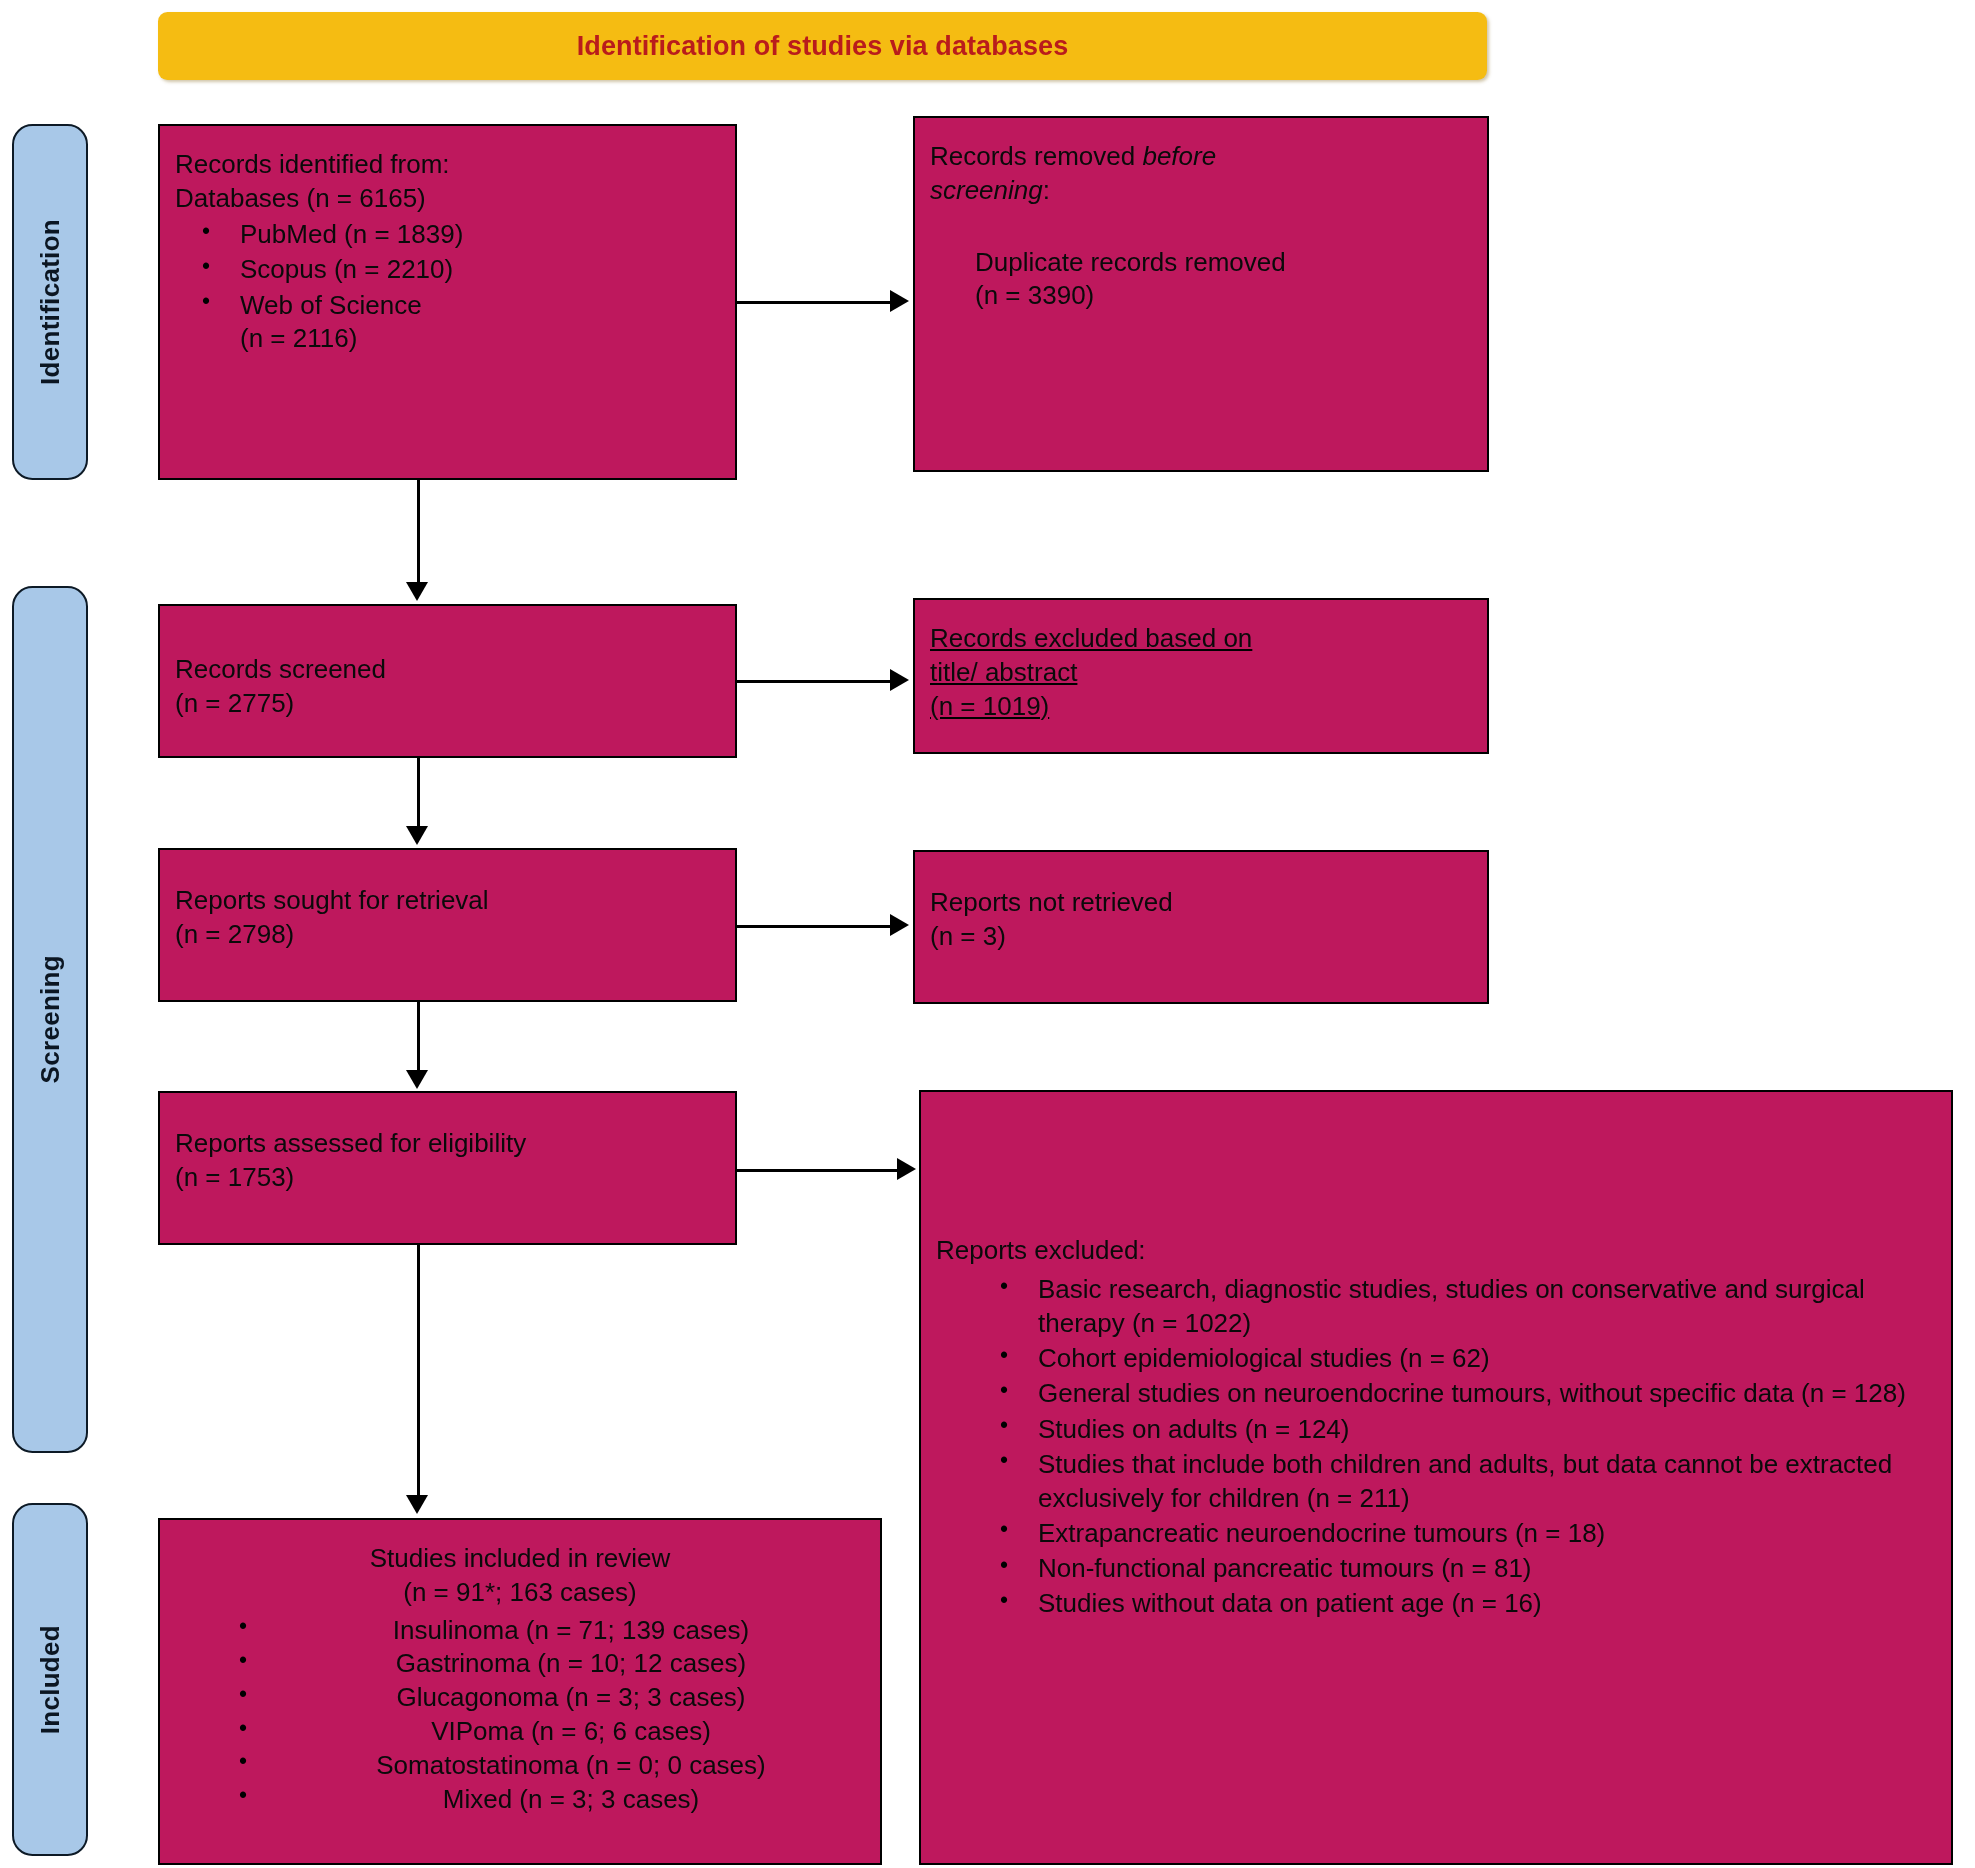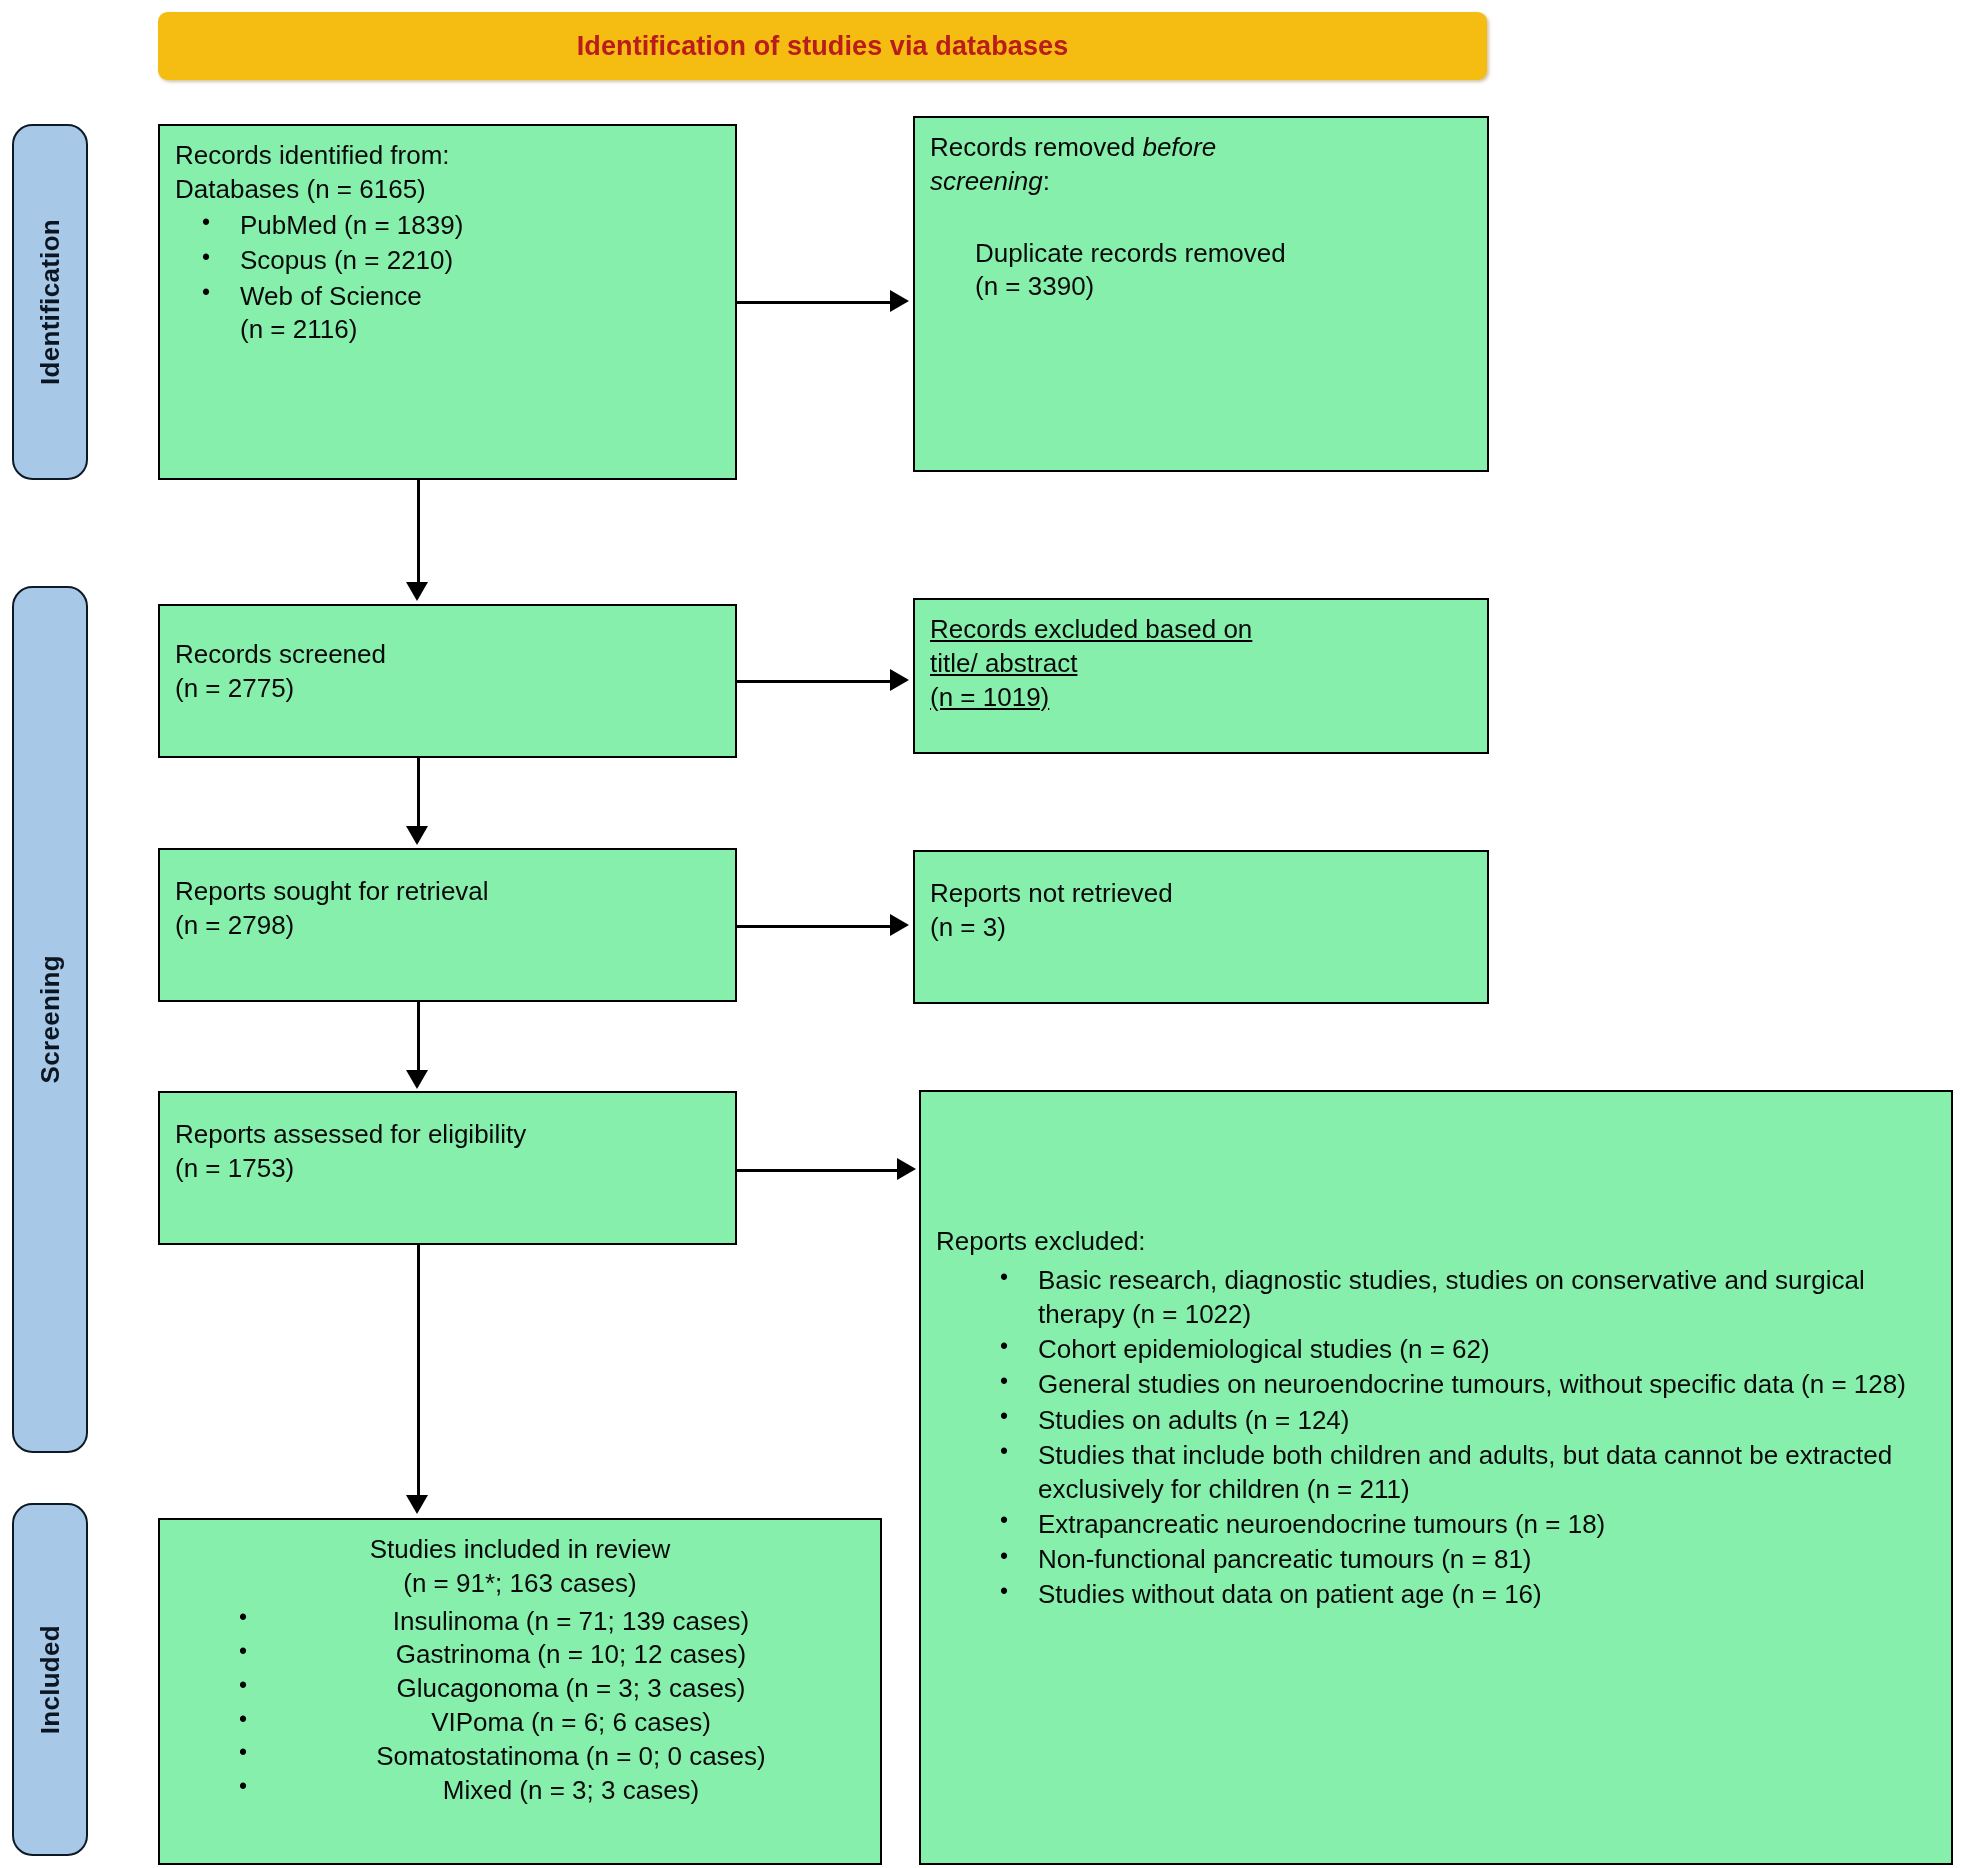--- a/index.html
+++ b/index.html
@@ -60,24 +60,24 @@
     white-space: nowrap;
     letter-spacing: 0.3px;
   }
   #tab-identification { top: 124px;  height: 356px; }
   #tab-screening      { top: 586px;  height: 867px; }
   #tab-included       { top: 1503px; height: 353px; }
 
   
   .flowbox {
     position: absolute;
-    background: #86efac;
+    background: #be185d;
     border: 2.7px solid #000000;
     box-sizing: border-box;
-    padding: 13px 15px;
+    padding: 22px 15px;
   }
   .box-text {
     font-size: 26px;
     line-height: 1.30;
     color: #0a0a0a;
     white-space: pre-line;
   }
   .box-text .ital { font-style: italic; }
 
   ul.bul {
@@ -192,21 +192,21 @@
     </ul>
   </div>
 
   <div class="flowbox" id="box-removed">
     <div class="box-text"><span>Records removed </span><span class="ital">before</span><br><span class="ital">screening</span><span>:</span></div>
     <div class="box-text" style="margin-top:38px; padding-left:45px;">Duplicate records removed
 (n = 3390)</div>
   </div>
 
   <div class="flowbox" id="box-screened">
-    <div class="box-text" style="margin-top:19px;">Records screened
+    <div class="box-text" style="margin-top:25px;">Records screened
 (n = 2775)</div>
   </div>
 
   <div class="flowbox" id="box-excluded-ta">
     <div class="box-text">Records excluded based on
 title/ abstract
 (n = 1019)</div>
   </div>
 
   <div class="flowbox" id="box-sought">

